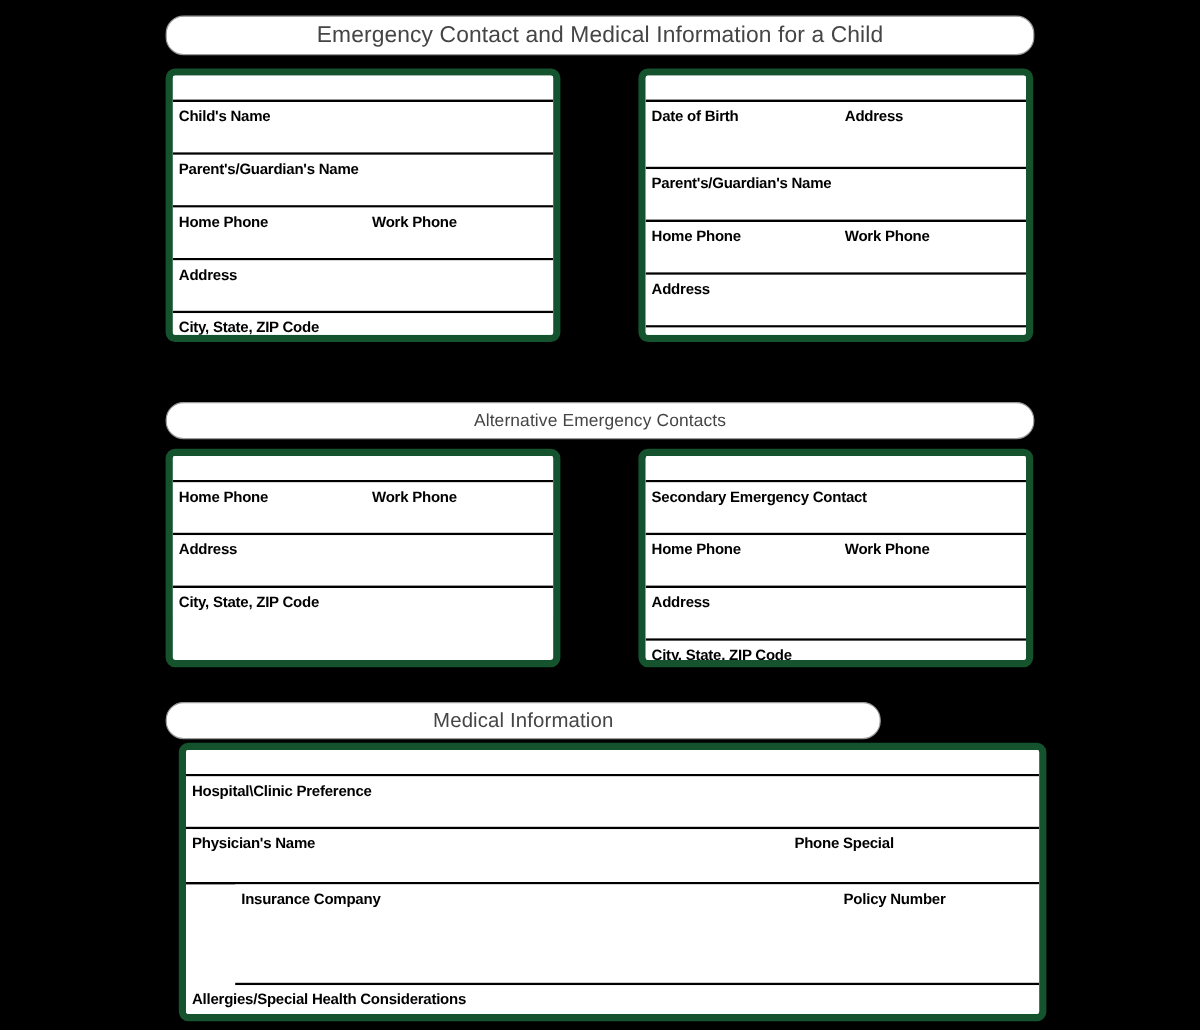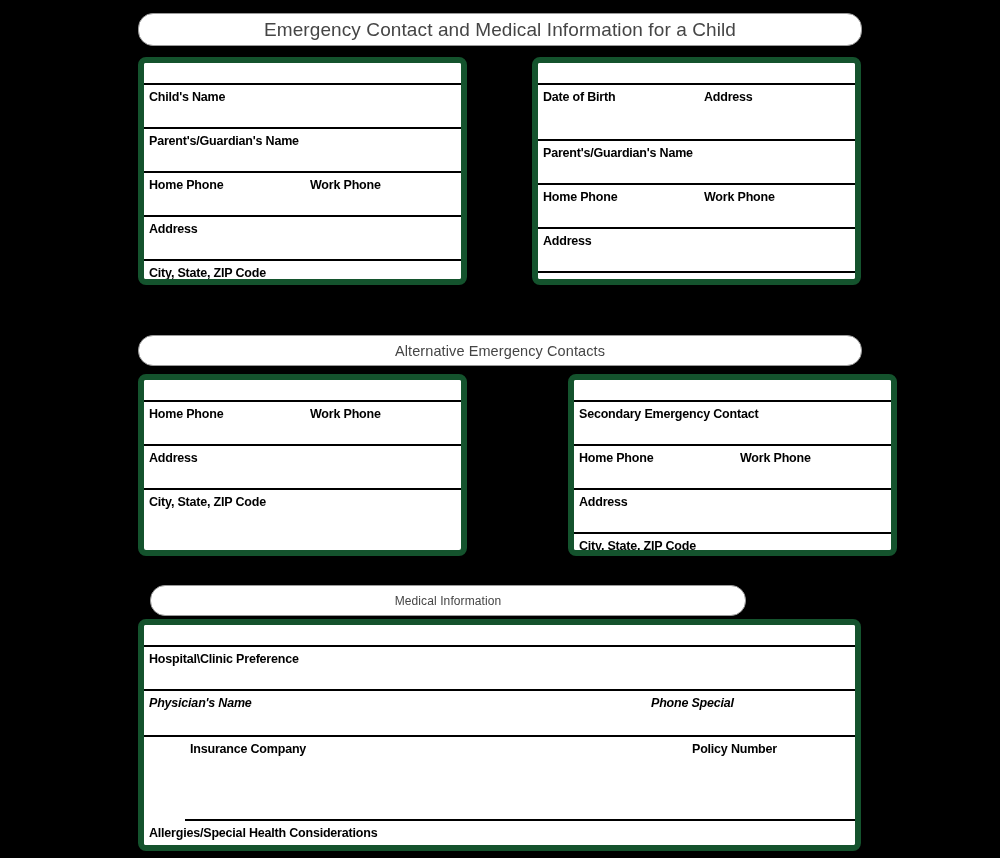--- a/index.html
+++ b/index.html
@@ -41,25 +41,25 @@
     font-size: 19px;
   }
   .section-title.sub {
     left: 138px;
     top: 335px;
     width: 724px;
     height: 31px;
     font-size: 14.5px;
   }
   .section-title.sub2 {
-    left: 150px;
+    left: 138px;
     top: 585px;
     width: 596px;
     height: 31px;
-    font-size: 12px;
+    font-size: 17px;
   }
 
   
   .form-table {
     position: absolute;
     box-sizing: border-box;
     background: #ffffff;
     border: 6px solid #14532d;
     border-radius: 8px;
     overflow: hidden;
@@ -87,23 +87,23 @@
   .lab-a { left: 5px; }
   .lab-b { left: 166px; }
   .lab-m { left: 5px; }
   .lab-m2 { left: 507px; }
 
   
   #table-child    { left: 138px; top: 57px;  width: 329px; height: 228px; }
   #table-parent   { left: 532px; top: 57px;  width: 329px; height: 228px; }
   
   #table-primary  { left: 138px; top: 374px; width: 329px; height: 182px; }
-  #table-secondary{ left: 532px; top: 374px; width: 329px; height: 182px; margin-left: 36px; }
-  
-  #table-medical  { left: 138px; top: 619px; width: 723px; height: 232px; }
+  #table-secondary{ left: 532px; top: 374px; width: 329px; height: 182px; }
+  
+  #table-medical  { left: 149px; top: 619px; width: 723px; height: 232px; }
 </style>
 </head>
 <body>
 
 <div class="page">
 
   <div class="section-title main">Emergency Contact and Medical Information for a Child</div>
 
   <div class="form-table" id="table-child">
     <div class="form-row" style="height:22px;"></div>
@@ -179,21 +179,21 @@
     </div>
   </div>
 
   <div class="section-title sub2">Medical Information</div>
 
   <div class="form-table" id="table-medical">
     <div class="form-row" style="height:22px;"></div>
     <div class="form-row" style="height:44px;">
       <span class="cell-label lab-m">Hospital\Clinic Preference</span>
     </div>
-    <div class="form-row" style="height:46px;font-style:italic;">
+    <div class="form-row" style="height:46px;">
       <span class="cell-label lab-m">Physician's Name</span>
       <span class="cell-label lab-m2">Phone Special</span>
     </div>
     <div class="form-row" style="height:84px;margin-left:41px;">
       <span class="cell-label lab-m">Insurance Company</span>
       <span class="cell-label lab-m2">Policy Number</span>
     </div>
     <div class="form-row" style="height:32px;">
       <span class="cell-label lab-m">Allergies/Special Health Considerations</span>
     </div>

